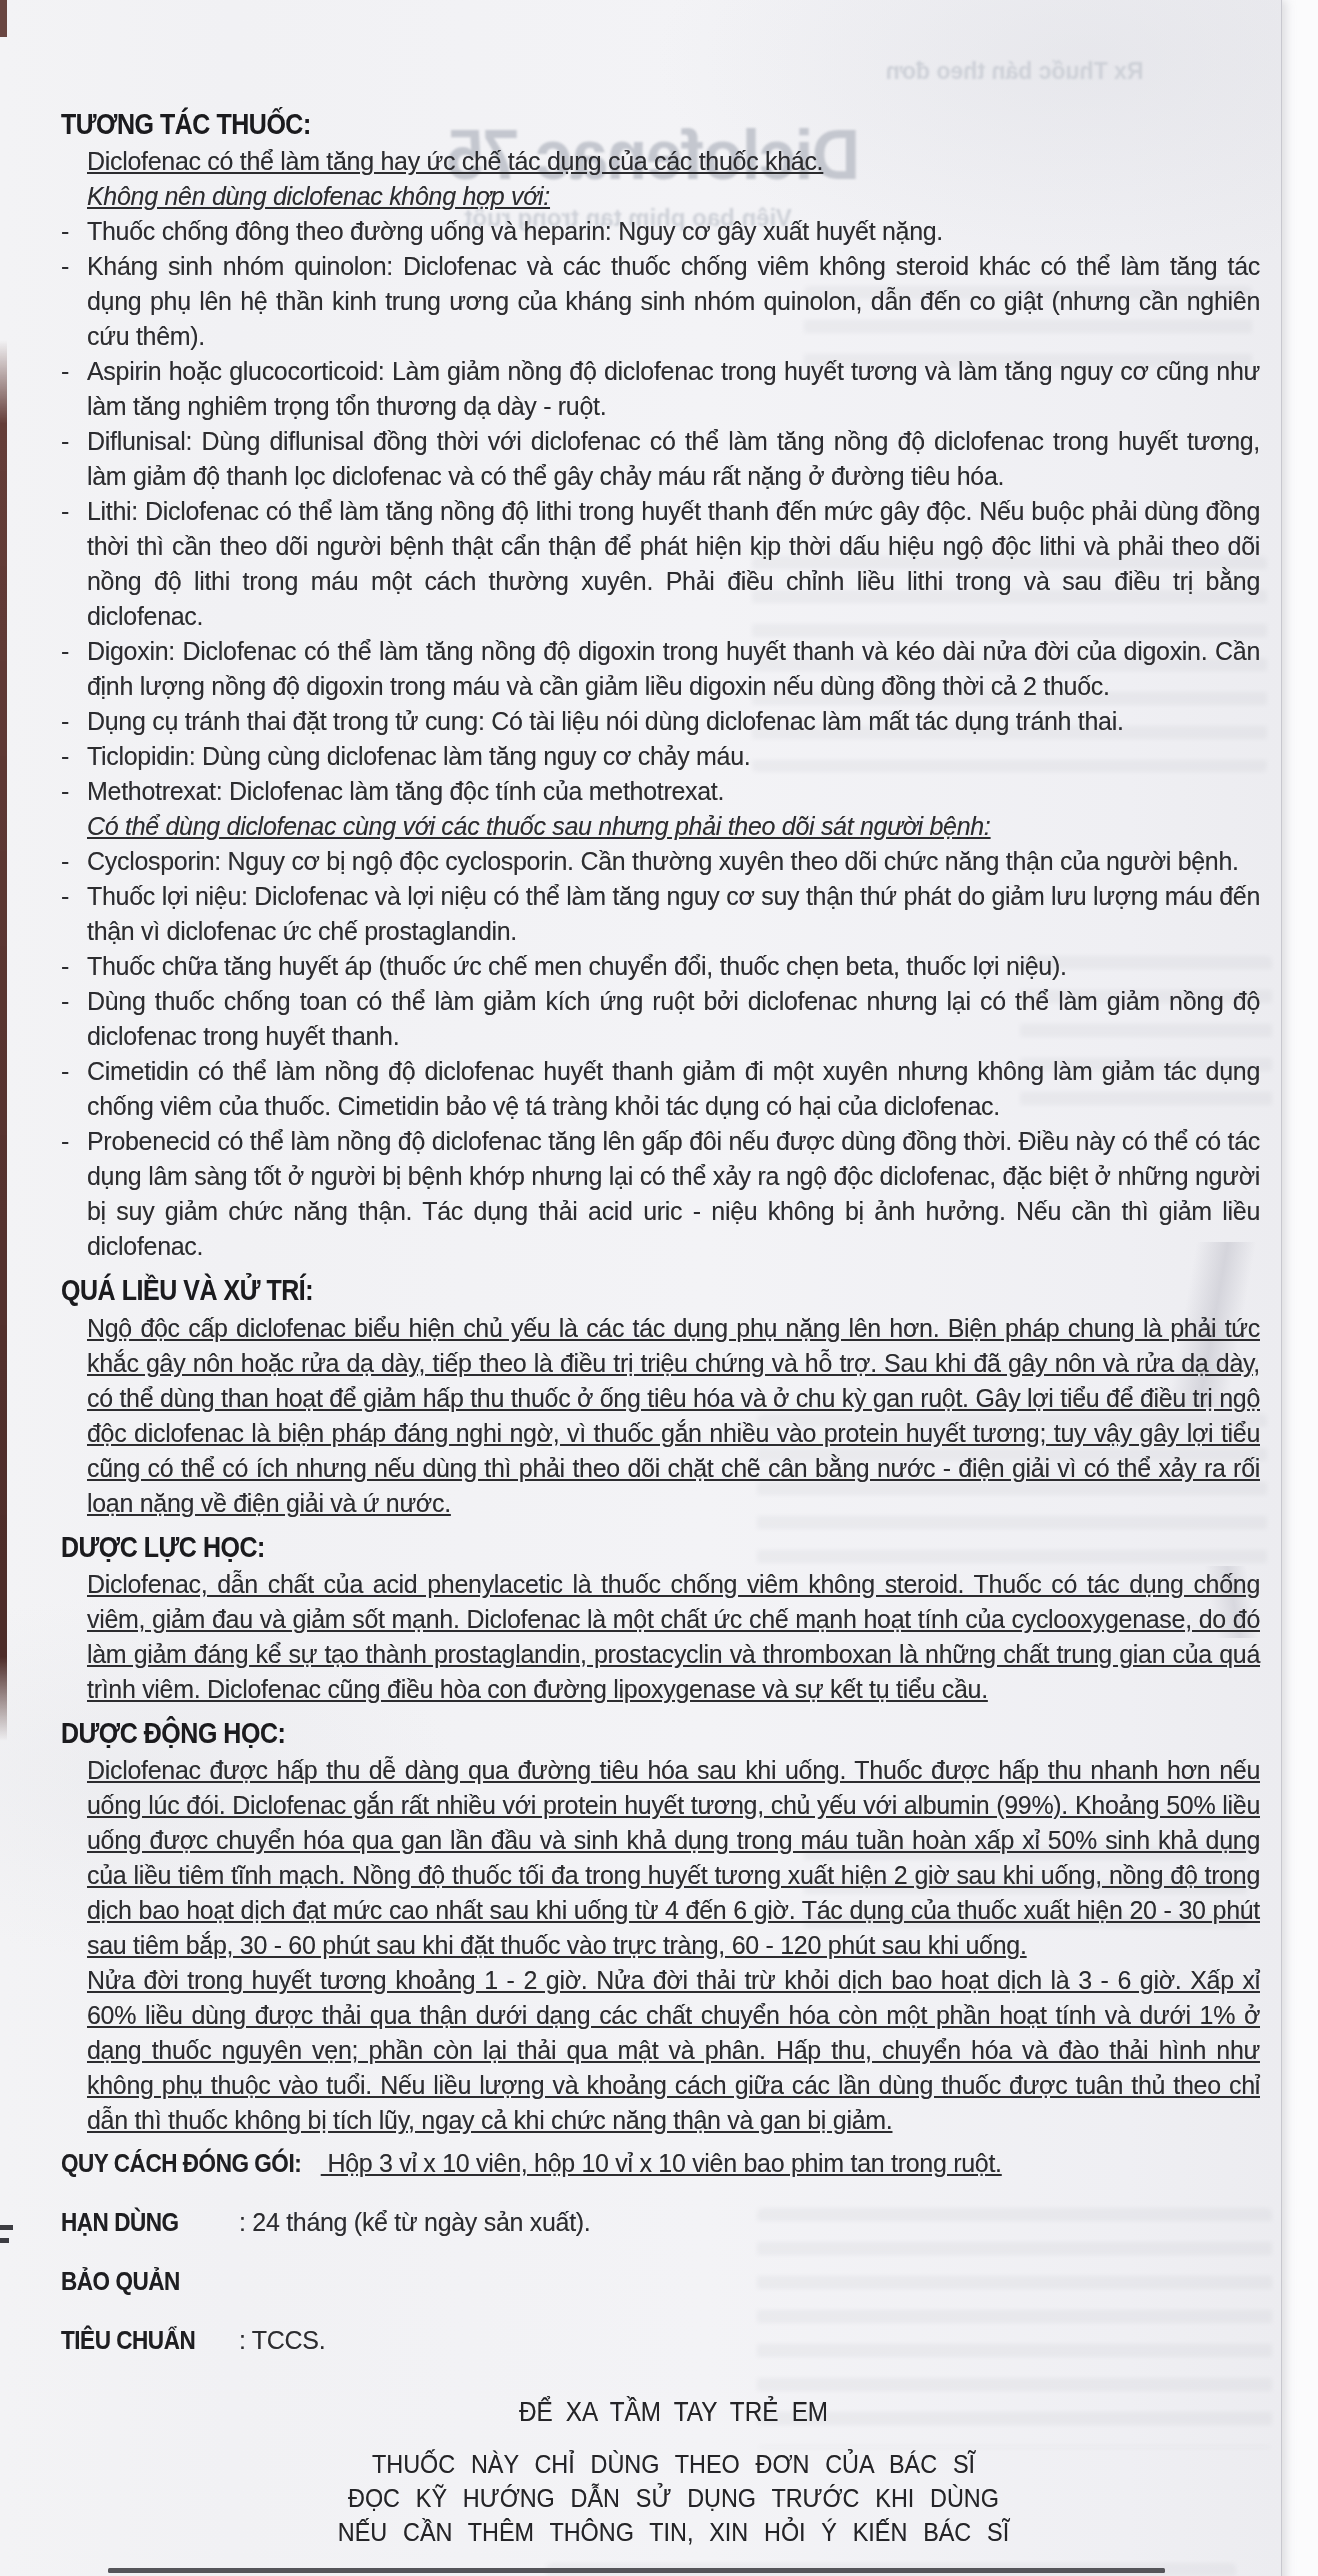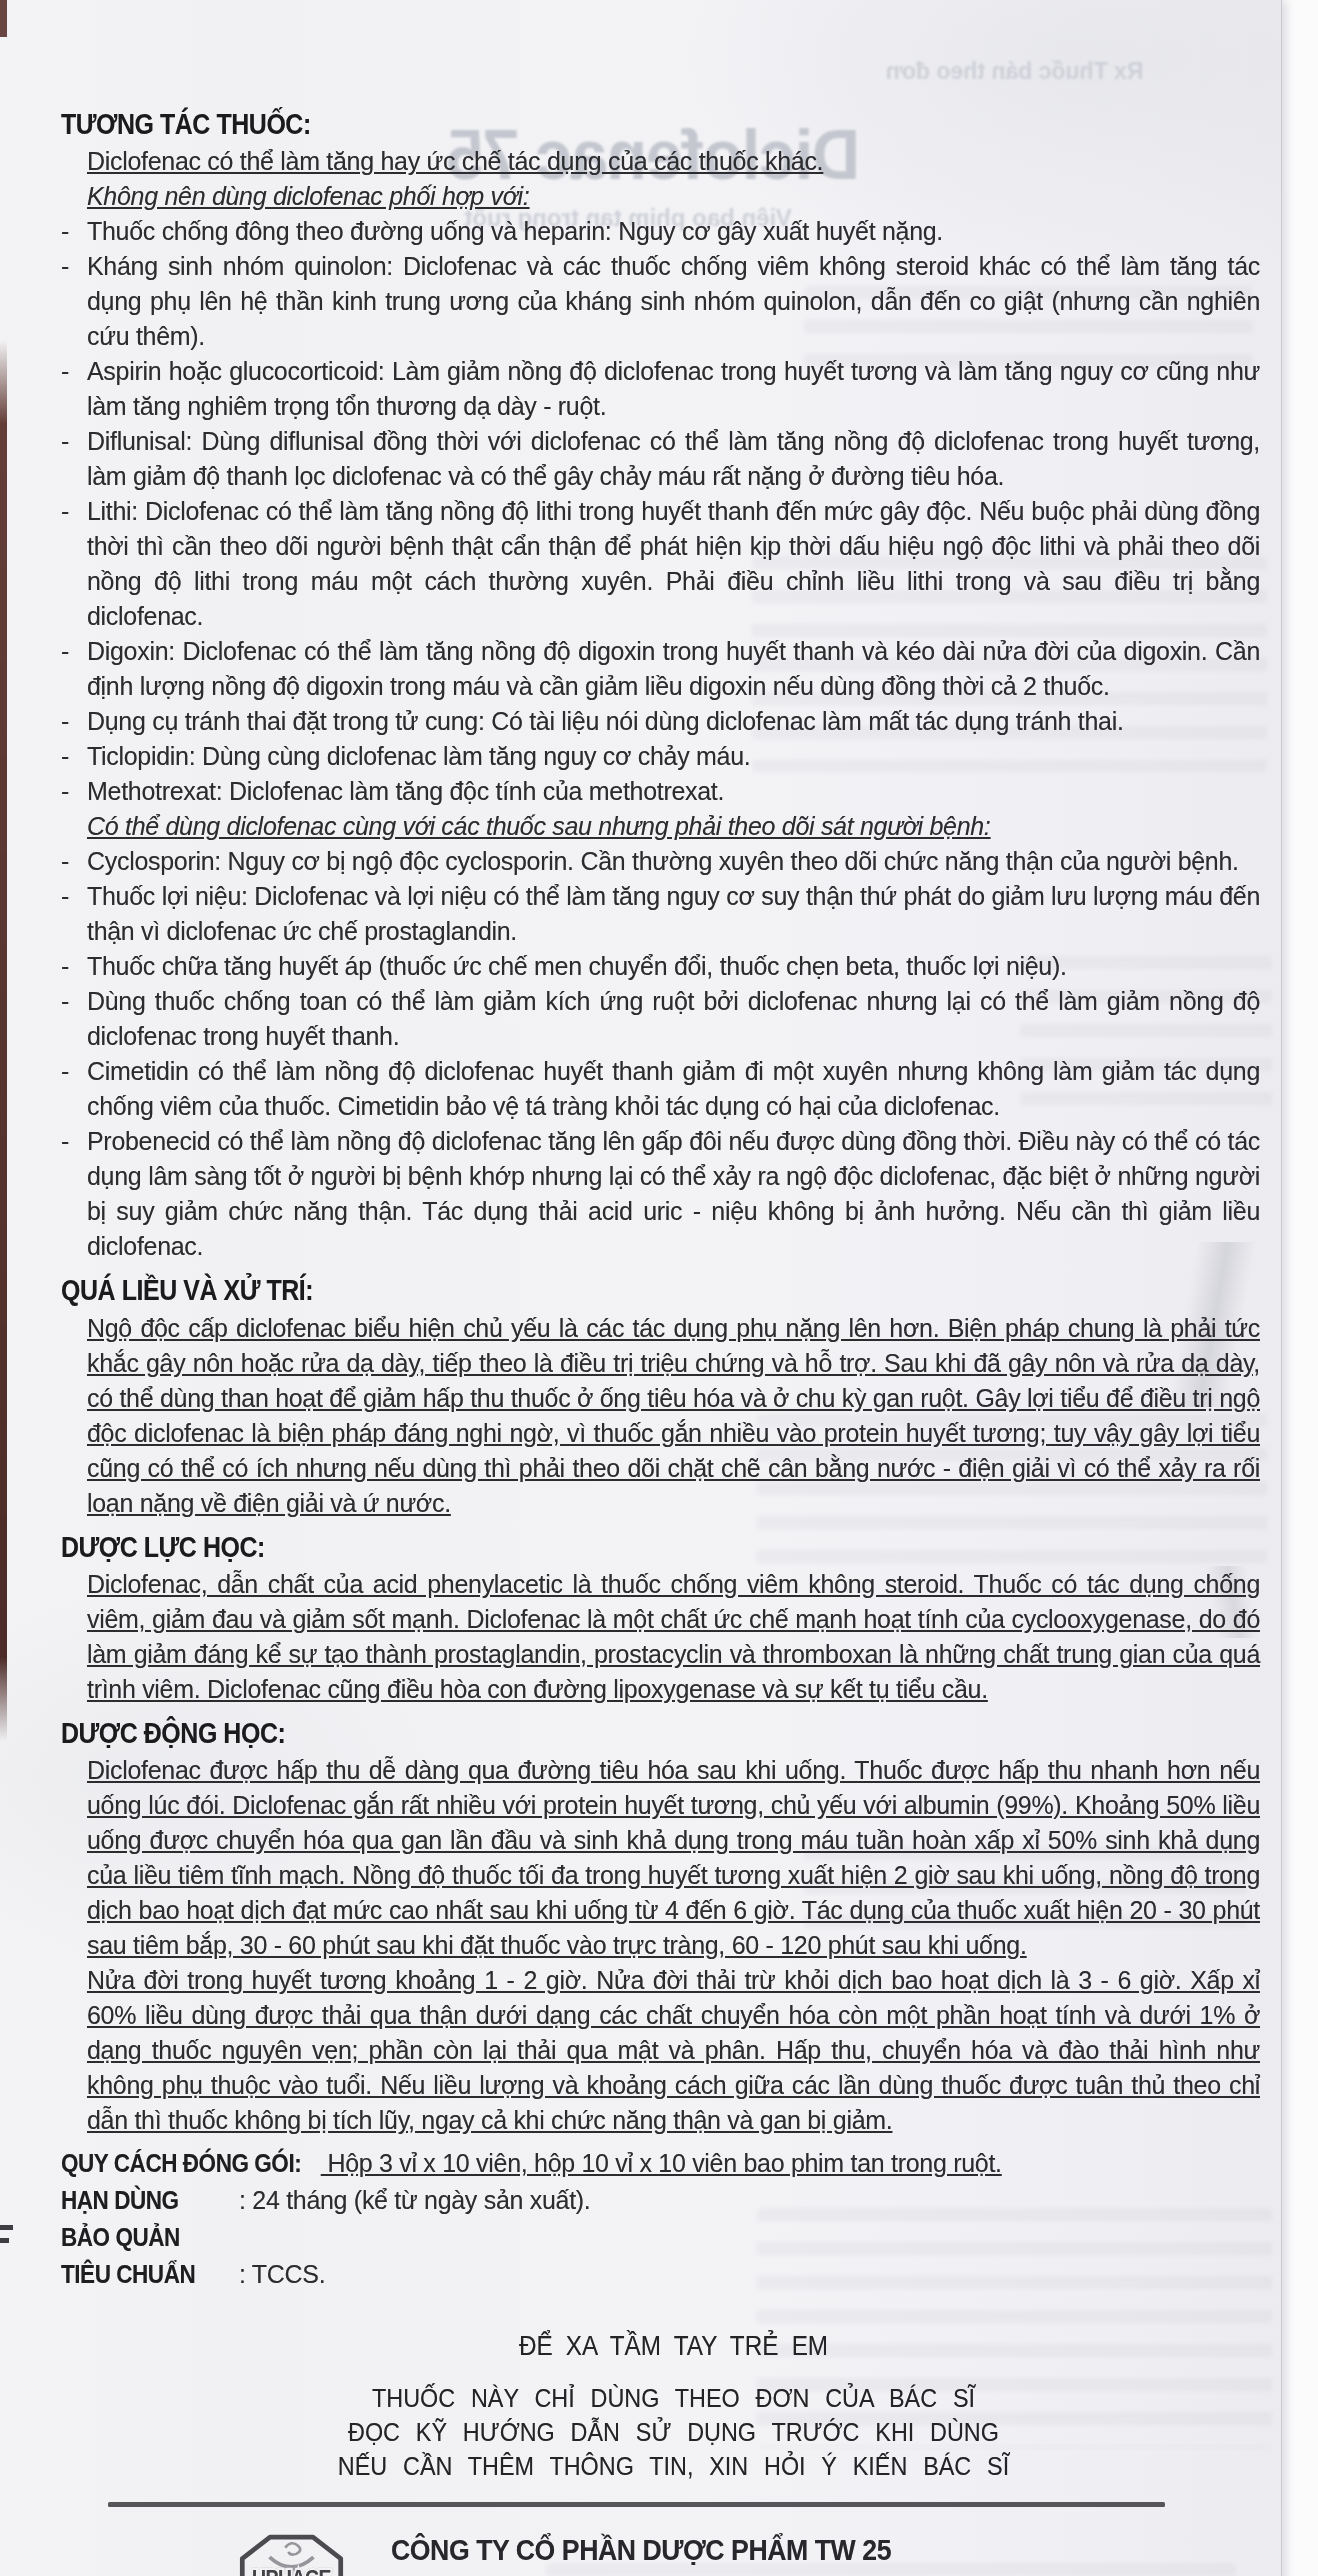--- a/index.html
+++ b/index.html
@@ -52,21 +52,21 @@
     color:#2c2c2f;font-size:25px;line-height:35px;letter-spacing:-0.3px;text-align:justify;
     text-shadow:0 0 0.5px rgba(44,44,48,.35);
   }
   h2{font-size:29px;line-height:36px;font-weight:700;color:#1b1b1e;letter-spacing:-0.5px;
      transform:scaleX(.86);transform-origin:left center;margin:8.2px 0 2.1px -26px;white-space:nowrap;}
   p{margin:0;text-decoration:underline;}
   .italic{font-style:italic;}
   .dash-list{margin:0;}
   .dash-item{position:relative;}
   .dash-item::before{content:"-";position:absolute;left:-26px;top:0;}
-  .kv{display:flex;margin:2px 0 0 -26px;text-align:left;}
+  .kv{display:flex;margin:24px 0 0 -26px;text-align:left;}
   .kv-label{flex:0 0 178px;font-weight:700;letter-spacing:-0.5px;transform:scaleX(.9);
     transform-origin:left center;white-space:nowrap;color:#1e1e21;}
   .kv-inline{margin:8.2px 0 0 -26px;text-align:left;}
   .kv-inline .lbl{font-weight:700;letter-spacing:-0.5px;color:#1e1e21;display:inline-block;
     transform:scaleX(.9);transform-origin:left center;margin-right:-7.2px;}
   
   .warnings{margin-top:37px;text-align:center;font-weight:400;color:#242427;text-align:center;}
   .warnings .w{font-size:26px;line-height:34px;word-spacing:10.3px;letter-spacing:0;
     transform:scaleX(.9);transform-origin:center;white-space:nowrap;}
   .warnings .w-first{font-size:27px;margin-bottom:17.5px;word-spacing:7.2px;}
@@ -97,21 +97,21 @@
 <div class="edge-corner"></div>
 <div class="edge-tick t1"></div>
 <div class="edge-tick t2"></div>
 <div class="crease c1"></div>
 <div class="crease c2"></div>
 
 <main class="content">
 
   <h2>TƯƠNG TÁC THUỐC:</h2>
   <p>Diclofenac có thể làm tăng hay ức chế tác dụng của các thuốc khác.</p>
-  <p class="italic">Không nên dùng diclofenac phối hợp với:</p>
+  <p class="italic">Không nên dùng diclofenac không hợp với:</p>
 
   <div class="dash-list">
     <div class="dash-item">Thuốc chống đông theo đường uống và heparin: Nguy cơ gây xuất huyết nặng.</div>
     <div class="dash-item">Kháng sinh nhóm quinolon: Diclofenac và các thuốc chống viêm không steroid khác có thể làm tăng tác dụng phụ lên hệ thần kinh trung ương của kháng sinh nhóm quinolon, dẫn đến co giật (nhưng cần nghiên cứu thêm).</div>
     <div class="dash-item">Aspirin hoặc glucocorticoid: Làm giảm nồng độ diclofenac trong huyết tương và làm tăng nguy cơ cũng như làm tăng nghiêm trọng tổn thương dạ dày - ruột.</div>
     <div class="dash-item">Diflunisal: Dùng diflunisal đồng thời với diclofenac có thể làm tăng nồng độ diclofenac trong huyết tương, làm giảm độ thanh lọc diclofenac và có thể gây chảy máu rất nặng ở đường tiêu hóa.</div>
     <div class="dash-item">Lithi: Diclofenac có thể làm tăng nồng độ lithi trong huyết thanh đến mức gây độc. Nếu buộc phải dùng đồng thời thì cần theo dõi người bệnh thật cẩn thận để phát hiện kịp thời dấu hiệu ngộ độc lithi và phải theo dõi nồng độ lithi trong máu một cách thường xuyên. Phải điều chỉnh liều lithi trong và sau điều trị bằng diclofenac.</div>
     <div class="dash-item">Digoxin: Diclofenac có thể làm tăng nồng độ digoxin trong huyết thanh và kéo dài nửa đời của digoxin. Cần định lượng nồng độ digoxin trong máu và cần giảm liều digoxin nếu dùng đồng thời cả 2 thuốc.</div>
     <div class="dash-item">Dụng cụ tránh thai đặt trong tử cung: Có tài liệu nói dùng diclofenac làm mất tác dụng tránh thai.</div>
     <div class="dash-item">Ticlopidin: Dùng cùng diclofenac làm tăng nguy cơ chảy máu.</div>

